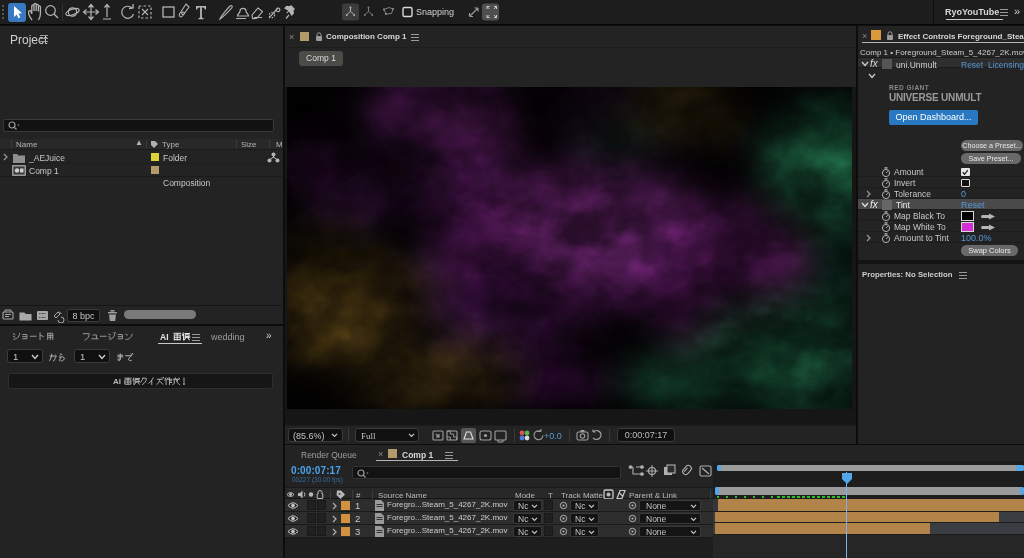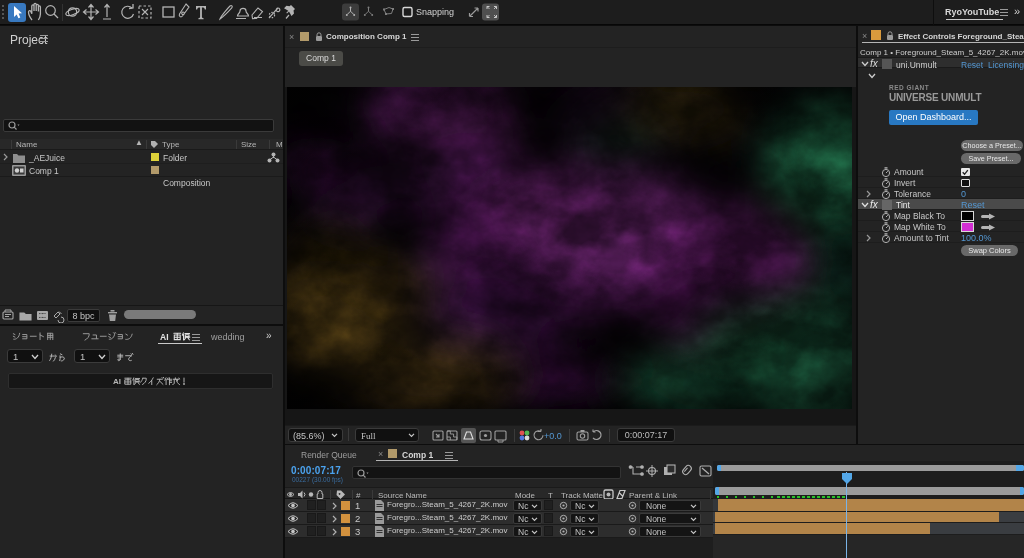--- a/index.html
+++ b/index.html
@@ -534,20 +534,24 @@
     <svg class="abs" width="10" height="11" viewBox="0 0 10 11" style="left:23px;top:1px;">
       <circle cx="5" cy="6" r="3.6" fill="none" stroke="#b0b0b0" stroke-width="1"></circle>
         <rect x="3.5" y="0.2" width="3" height="1.4" fill="#b0b0b0"></rect>
         <line x1="5" y1="6" x2="6.8" y2="4.2" stroke="#b0b0b0" stroke-width="1"></line>
     </svg>
     <span class="abs" style="left:36px;top:1px;font-size:8.5px;color:#c8c8c8;">Amount to Tint</span>
     <span class="abs blue" style="left:103px;top:1px;font-size:9px;">100.0%</span>
   </div>
   <div class="abs pill" style="left:103px;top:219px;width:57px;height:11px;line-height:11px;font-size:7.5px;">Swap Colors</div>
 
+  <div class="abs" style="left:0;top:234px;width:166px;height:184px;background:#222;border-top:4px solid #141414;">
+    <span class="abs" style="left:4px;top:6px;font-size:7.8px;color:#cdcdcd;font-weight:bold;">Properties: No Selection</span>
+    <span class="abs ham" style="left:101px;top:8px;"></span>
+  </div>
 </div>
 
 <div class="abs" style="left:285px;top:445px;width:739px;height:113px;background:#232323;" id="timeline">
 
   <div class="abs" style="left:16px;top:5px;font-size:8.5px;color:#9f9f9f;">Render Queue</div>
   <div class="abs" style="left:93px;top:4px;font-size:9px;color:#888;">×</div>
   <div class="abs" style="left:103px;top:4px;width:9px;height:9px;background:#b29a6a;"></div>
   <div class="abs" style="left:117px;top:5px;font-size:8.5px;color:#d6d6d6;font-weight:bold;">Comp 1</div>
   <div class="abs ham" style="left:160px;top:7px;"></div>
   <div class="abs" style="left:91px;top:15px;width:82px;height:1px;background:#b5b5b5;"></div>

